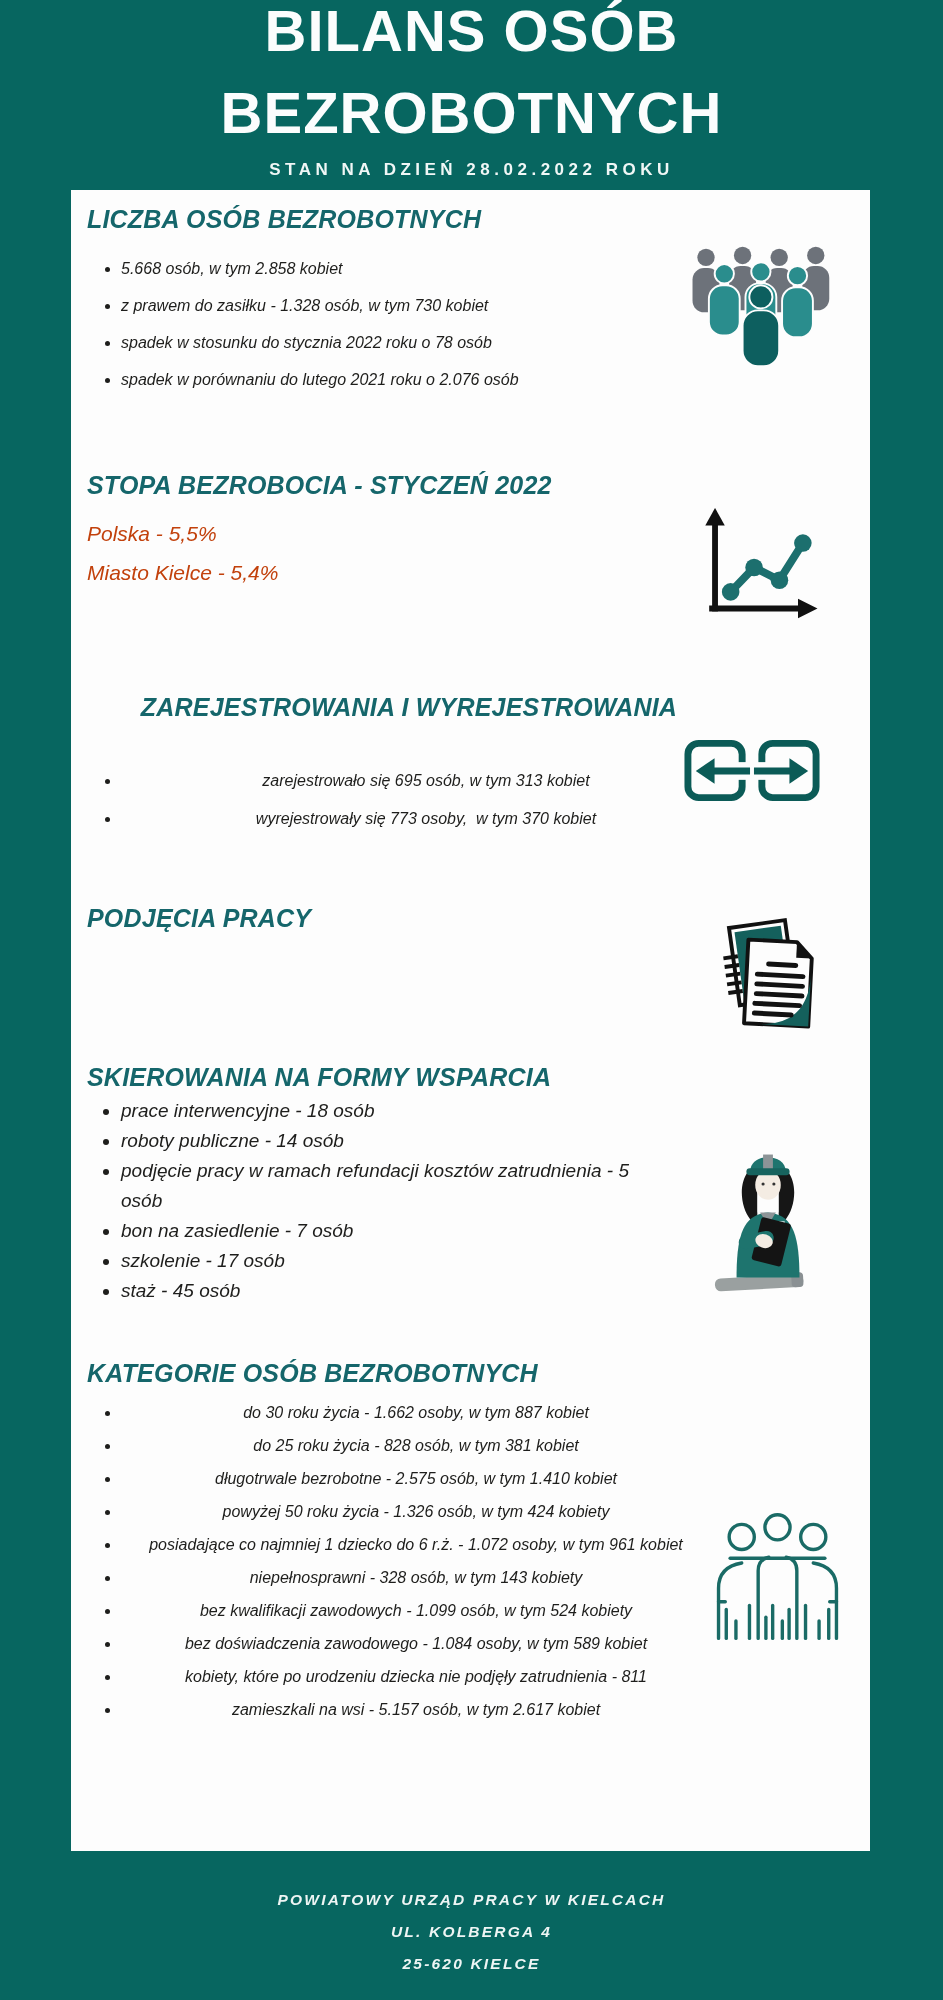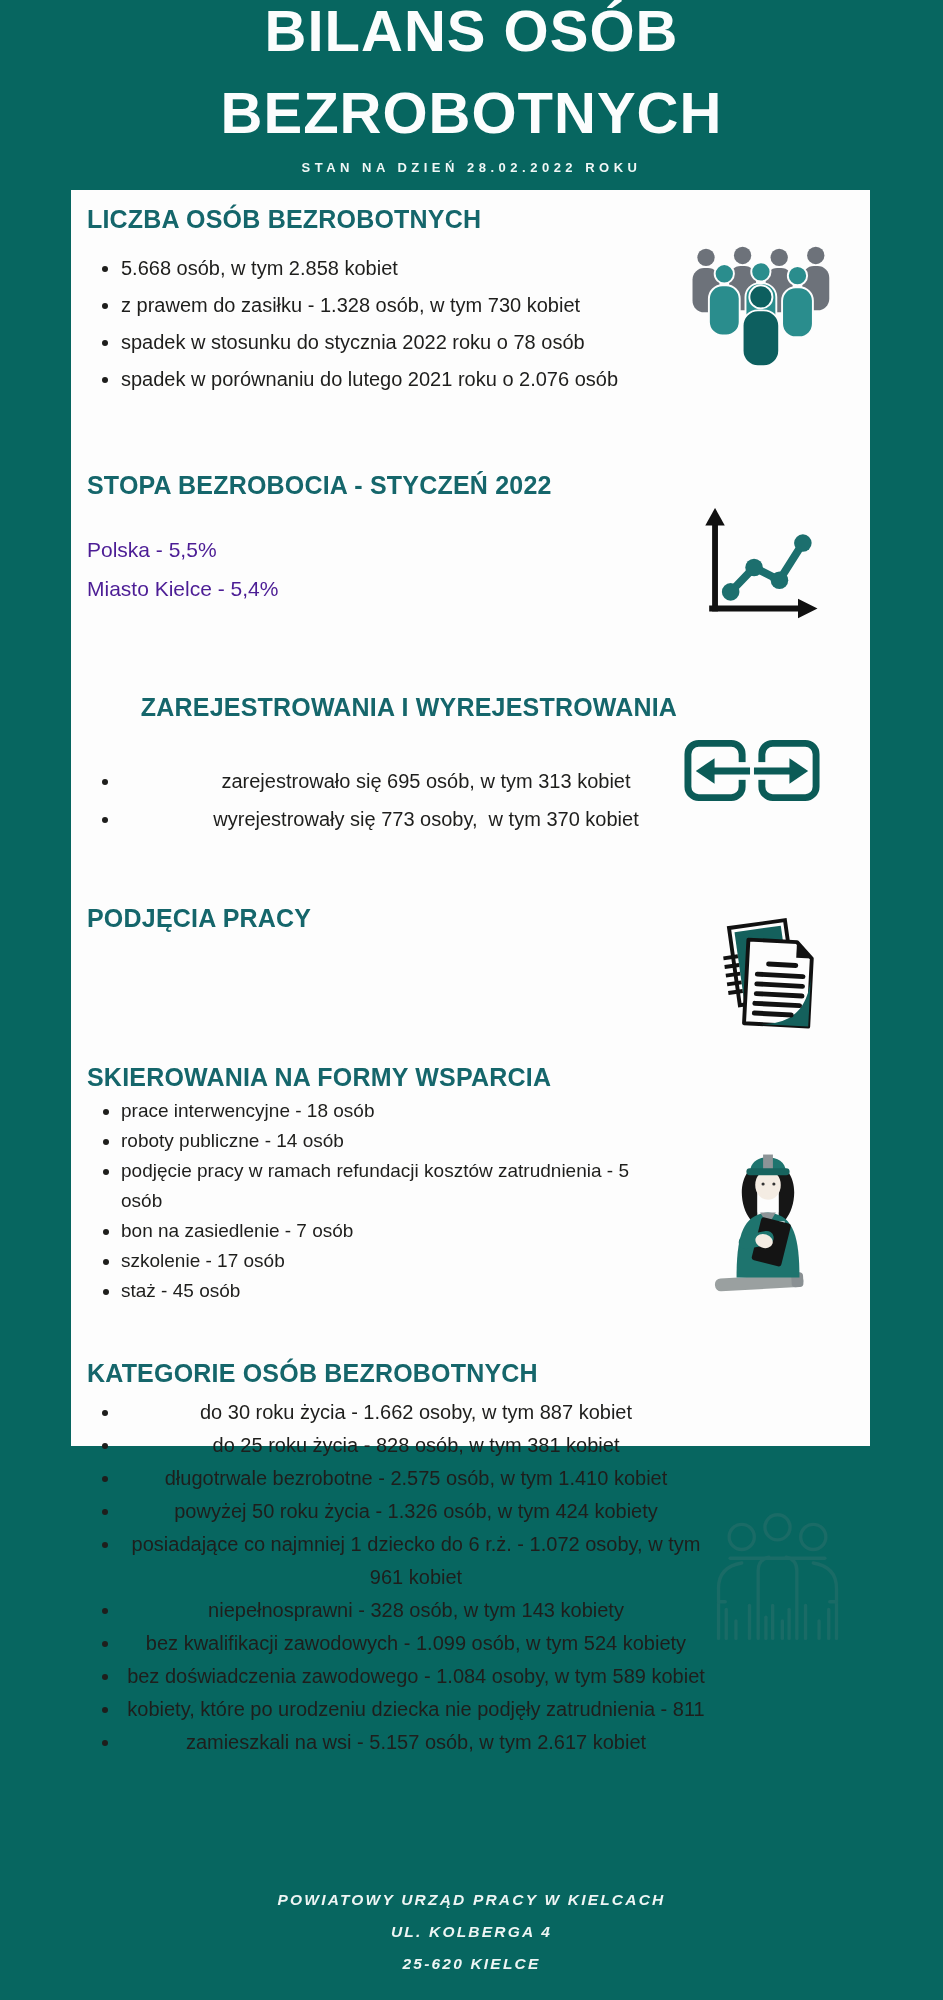--- a/index.html
+++ b/index.html
@@ -12,36 +12,37 @@
   }
   
   .title {
     position:absolute; top:-10px; left:0; width:100%;
     text-align:center; color:#fbfdfd; font-weight:bold;
     font-size:58px; line-height:82px; letter-spacing:1px;
   }
   .subtitle {
     position:absolute; top:160px; left:0; width:100%;
     text-align:center; color:#f0f7f6; font-weight:bold;
-    font-size:13px; letter-spacing:4.5px;
+    font-size:17px; letter-spacing:4.5px;
   }
   
   .card {
-    position:absolute; left:71px; top:190px; width:799px; height:1256px;
+    position:absolute; left:71px; top:190px; width:799px; height:1661px;
     background:#fdfdfd;
+    font-style:italic;
   }
   .section { position:absolute; left:0; }
   .section h2 {
     margin-left:16px; color:#15666b; font-weight:bold;
     font-size:25px; line-height:30px; letter-spacing:0.2px;
   }
   .section ul { list-style:disc outside; padding-left:50px; color:#1e1e1c; }
-  .section li { font-size:20px; white-space:pre-wrap; }
+  .section li { font-size:16px; white-space:pre-wrap; }
   .sec-liczba ul { margin-top:16px; } .sec-liczba li { line-height:37px; }
-  .sec-stopa .plain { margin-top:30px; margin-left:16px; color:#4c1d95; }
+  .sec-stopa .plain { margin-top:14px; margin-left:16px; color:#c2410c; }
   .sec-stopa .plain p { font-size:21px; line-height:39px; }
   .sec-rejestracje ul { margin-top:40px; } .sec-rejestracje li { line-height:38px; }
   .sec-podjecia ul { margin-top:40px; } .sec-podjecia li { line-height:38px; }
   .sec-skierowania ul { margin-top:4px; } .sec-skierowania li { font-size:19px; line-height:30px; }
   .sec-kategorie ul { margin-top:8px;text-align:center; } .sec-kategorie li { line-height:33px; }
   .icon { position:absolute; }
   
   .footer {
     position:absolute; top:1884px; left:0; width:100%;
     text-align:center; color:#eef5f4; font-weight:bold;

